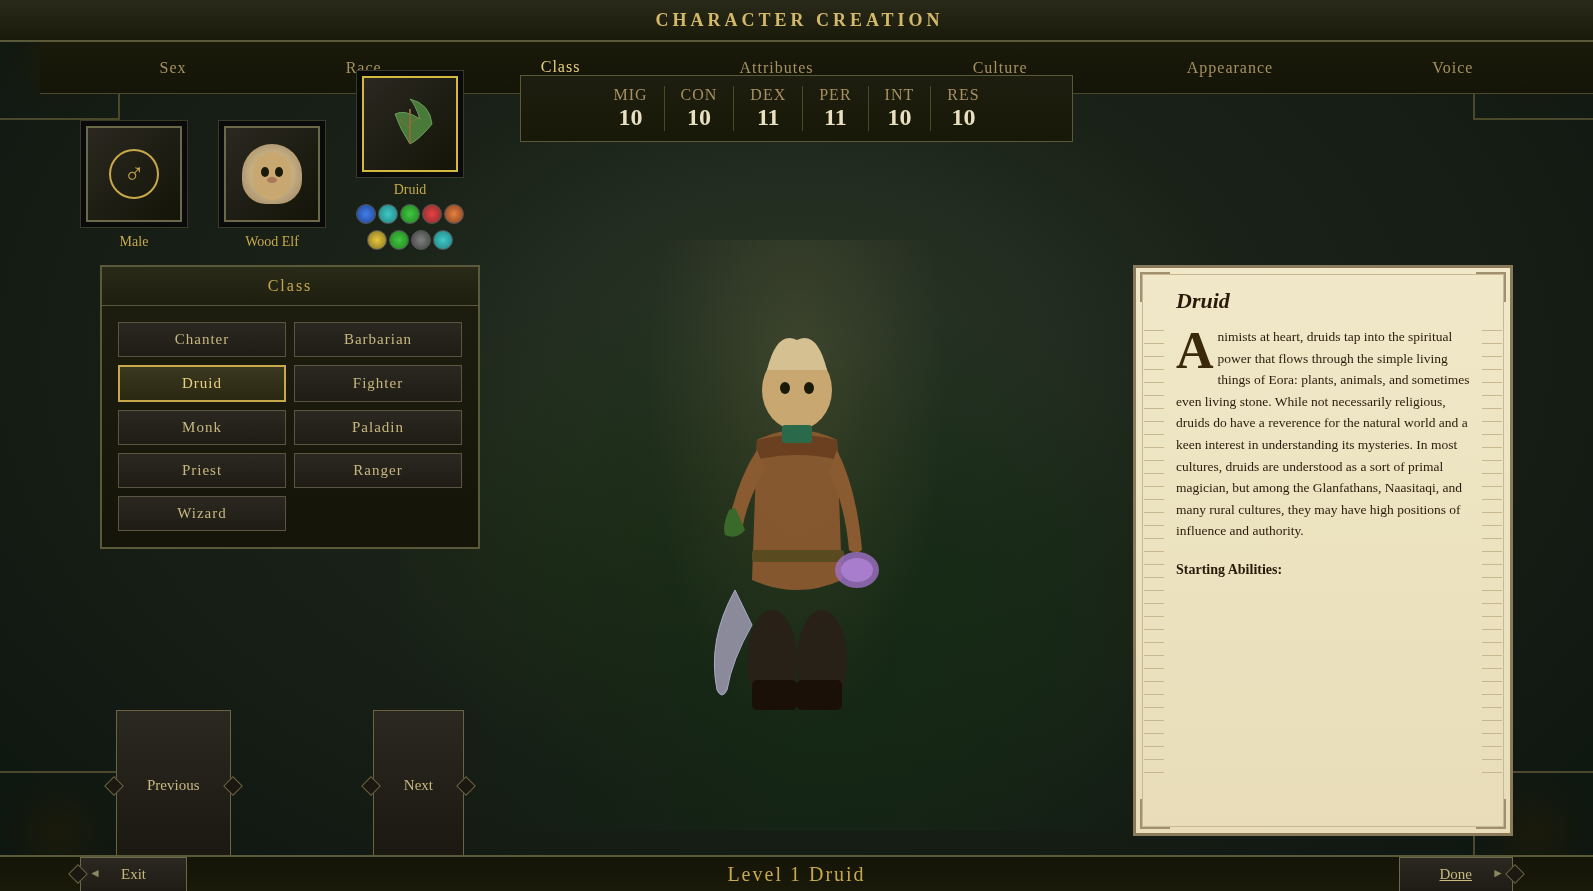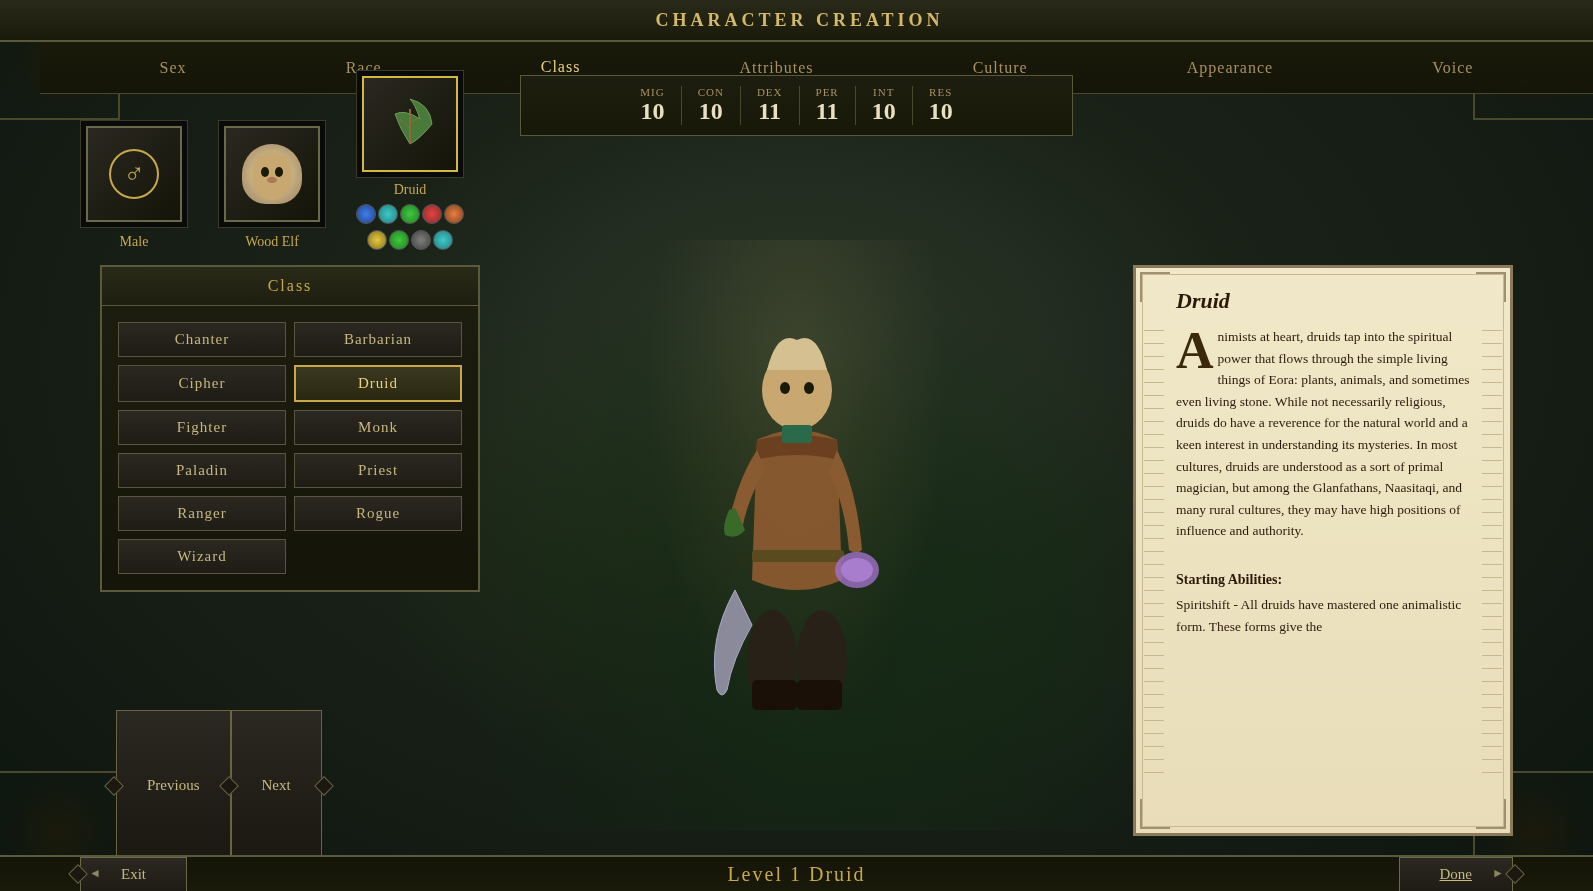--- a/index.html
+++ b/index.html
@@ -143,21 +143,21 @@
       padding: 0 16px;
       border-right: 1px solid #4a4a2a;
     }
 
     .attr-item:last-child {
       border-right: none;
     }
 
     .attr-label {
       color: #a89060;
-      font-size: 11px;
+      font-size: 16px;
       letter-spacing: 1px;
     }
 
     .attr-value {
       color: #e8e0c0;
       font-size: 24px;
       font-weight: bold;
     }
 
     
@@ -258,21 +258,21 @@
       margin-right: 4px;
       margin-top: 4px;
       color: #3a2a0a;
       font-weight: bold;
     }
 
     .desc-subtitle {
       font-size: 14px;
       font-weight: bold;
       color: #2a1a0a;
-      margin-top: 30px;
+      margin-top: 20px;
       margin-bottom: 6px;
     }
 
     
     .bottom-bar {
       position: absolute;
       bottom: 0;
       left: 0;
       right: 0;
       height: 36px;
@@ -648,28 +648,26 @@
       <ellipse cx="200" cy="330" rx="16" ry="12" fill="#c090e8" opacity="0.6"></ellipse>
     </svg>
   </div>
 </div>
 
 <div class="class-panel">
   <div class="class-panel-header">Class</div>
   <div class="class-grid">
     <button class="class-btn">Chanter</button>
     <button class="class-btn">Barbarian</button>
-    <button class="class-btn">Cipher</button>
     <button class="class-btn selected">Druid</button>
     <button class="class-btn">Fighter</button>
     <button class="class-btn">Monk</button>
     <button class="class-btn">Paladin</button>
     <button class="class-btn">Priest</button>
     <button class="class-btn">Ranger</button>
-    <button class="class-btn">Rogue</button>
     <button class="class-btn">Wizard</button>
   </div>
 </div>
 
 <div class="nav-buttons">
   <button class="diamond-btn" style="position:relative;">
     <span class="diamond-left"></span>
     <span>Previous</span>
     <span class="diamond-right"></span>
   </button>
@@ -688,21 +686,20 @@
   <div class="desc-panel-right-deco"></div>
   <div class="desc-panel-left-deco"></div>
 
   <div style="padding: 0 20px;">
     <h2 class="desc-title">Druid</h2>
     <p class="desc-text">
       <span class="desc-drop-cap">A</span>
       <span>nimists at heart, druids tap into the spiritual power that flows through the simple living things of Eora: plants, animals, and sometimes even living stone. While not necessarily religious, druids do have a reverence for the natural world and a keen interest in understanding its mysteries. In most cultures, druids are understood as a sort of primal magician, but among the Glanfathans, Naasitaqi, and many rural cultures, they may have high positions of influence and authority.</span>
     </p>
     <p class="desc-subtitle">Starting Abilities:</p>
-    <p class="desc-text">Spiritshift - All druids have mastered one animalistic form. These forms give the</p>
   </div>
 </div>
 
 <div class="bottom-bar">
   <button class="exit-btn" style="position:relative;">
     <span class="diamond-left"></span>
     <span>Exit</span>
   </button>
   <span class="bottom-center">Level 1 Druid</span>
   <button class="done-btn" style="position:relative;text-decoration:underline;">
@@ -712,21 +709,21 @@
 </div>
 
 <style>
   
   .nav-buttons {
     position: absolute;
     top: 710px;
     left: 100px;
     width: 380px;
     display: flex;
-    justify-content: flex-start;
+    justify-content: space-between;
     padding: 0 16px;
   }
 
   
   .class-icons-row {
     display: flex;
     gap: 2px;
     margin-top: 2px;
   }
 

